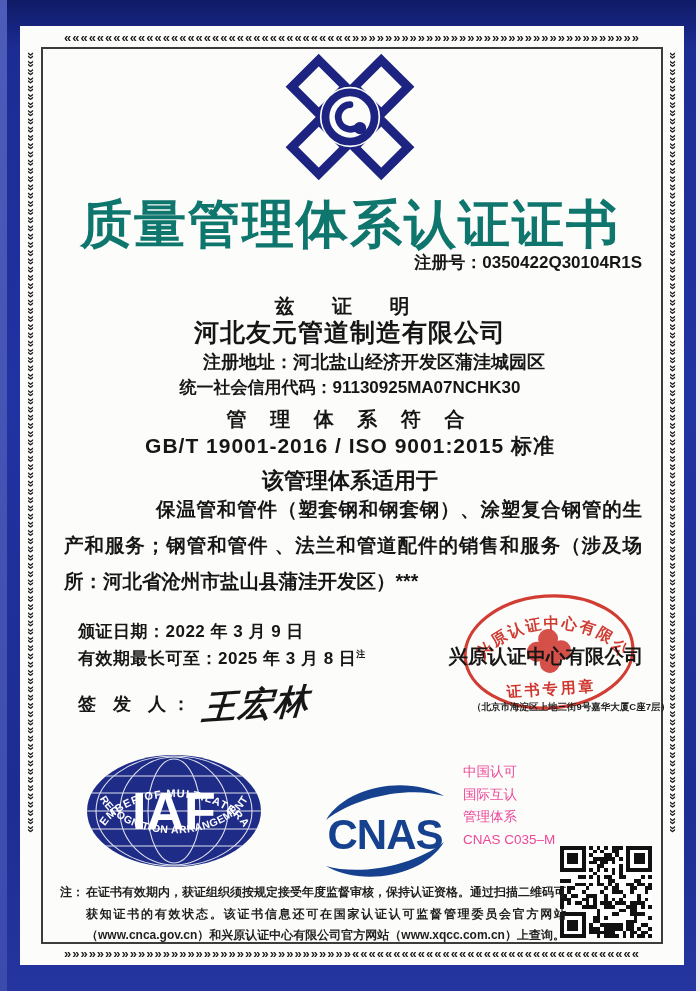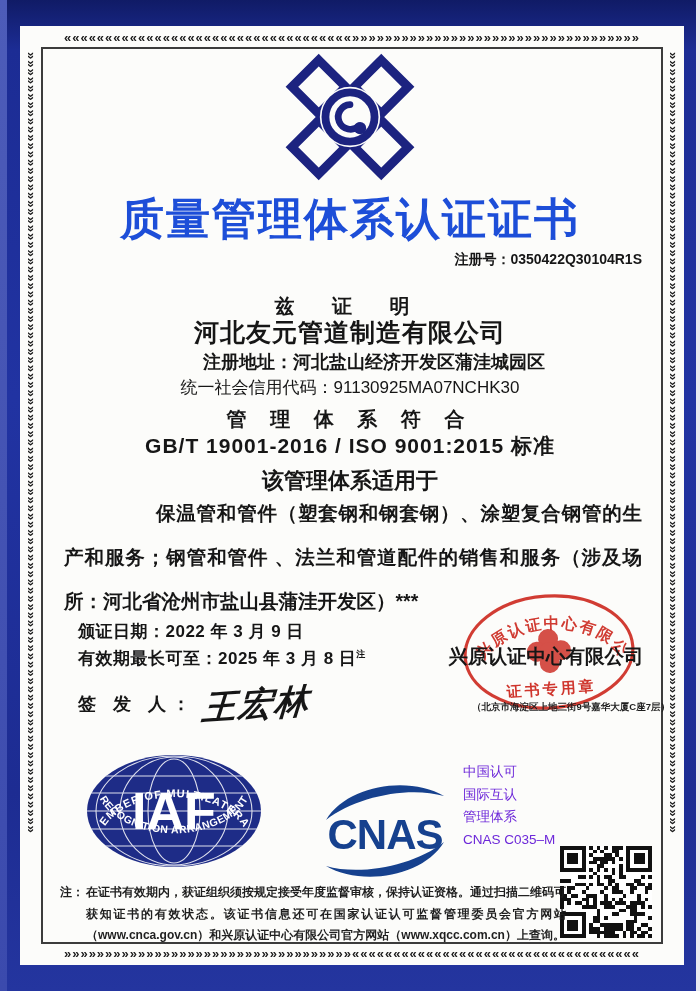--- a/index.html
+++ b/index.html
@@ -14,45 +14,45 @@
           overflow:hidden; white-space:nowrap; line-height:13px; }
   .chev-top    { top:5px; left:28px; right:28px; height:14px; text-align:center; }
   .chev-bottom { bottom:4px; left:28px; right:28px; height:14px; text-align:center; }
   .chev-left   { left:4px;  top:26px; bottom:26px; width:14px; writing-mode:vertical-rl; }
   .chev-right  { right:4px; top:26px; bottom:26px; width:14px; writing-mode:vertical-rl; }
   .inner-rect { position:absolute; inset:21px; border:2px solid #3c3c3c; }
   .content { position:absolute; inset:0; z-index:2; color:#161616; }
   .abs { position:absolute; }
   .ctr { left:0; right:0; text-align:center; }
   .logo-wrap { left:268px; top:50px; width:164px; height:134px; }
-  .cert-title { top:190px; font-size:44px; font-weight:bold; letter-spacing:2px; color:#1d4ed8; }
-  .reg-line { top:251px; right:58px; font-size:14px; font-weight:bold; }
+  .cert-title { top:190px; font-size:52px; font-weight:bold; letter-spacing:2px; color:#0f766e; }
+  .reg-line { top:251px; right:58px; font-size:17px; font-weight:bold; }
   .certify { top:293px; font-size:20px; font-weight:bold; letter-spacing:16px; }
   .company { top:316px; font-size:25px; font-weight:bold; letter-spacing:1px; }
   .addr { top:350px; font-size:18px; font-weight:600;margin-left:48px; }
-  .credit { top:376px; font-size:17px; font-weight:400; }
+  .credit { top:376px; font-size:17px; font-weight:700; }
   .conform { top:406px; font-size:20px; font-weight:bold; letter-spacing:9px; }
   .standard { top:432px; font-size:21px; font-weight:bold; letter-spacing:1px; }
   .scope-head { top:466px; font-size:22px; font-weight:600; }
-  .scope { top:491px; left:64px; width:578px; font-size:19.5px; font-weight:bold; line-height:44px;
+  .scope { top:491px; left:64px; width:578px; font-size:19.5px; font-weight:bold; line-height:36px;
            text-align:justify; text-indent:92px; }
   .issue { top:620px; left:78px; font-size:17px; font-weight:bold; letter-spacing:.5px; }
   .expiry { top:647px; left:78px; font-size:17px; font-weight:bold; letter-spacing:.5px; }
   .expiry sup { font-size:9px; font-weight:bold; }
   .signer { top:682px; left:78px; font-size:18px; font-weight:bold; letter-spacing:6px; }
   .signature { display:inline-block; font-size:34px; font-weight:bold; font-style:italic;
                letter-spacing:2px; transform:rotate(-4deg) skewX(-8deg); margin-left:6px; vertical-align:-6px; }
   .stamp { left:460px; top:590px; width:178px; height:128px; z-index:1; }
   .issuer-name { top:643px; left:446px; width:200px; text-align:center; font-size:19.5px;
                  font-weight:bold; white-space:nowrap; z-index:3; }
   .issuer-addr { top:701px; left:420px; width:250px; text-align:right; font-size:9.5px;
                  font-weight:600; color:#1d1d1d; z-index:3; }
   .iaf { left:84px; top:752px; width:180px; height:118px; }
   .cnas { left:314px; top:776px; width:142px; height:110px; }
-  .accred { left:463px; top:761px; font-size:13.5px; line-height:22.5px; color:#6d28d9; font-weight:500; }
+  .accred { left:463px; top:761px; font-size:13.5px; line-height:22.5px; color:#ec4899; font-weight:500; }
   .qr { left:560px; top:846px; width:92px; height:92px; }
   .footnote { top:882px; left:60px; width:506px; font-size:12px; font-weight:600; line-height:21.5px;
               color:#1f1f1f; padding-left:26px; text-align:justify; }
   .footnote .fn-label { position:absolute; left:0; top:0; }
 </style>
 </head>
 <body>
 
 <div class="edge-left"></div>
 <div class="edge-right"></div>

